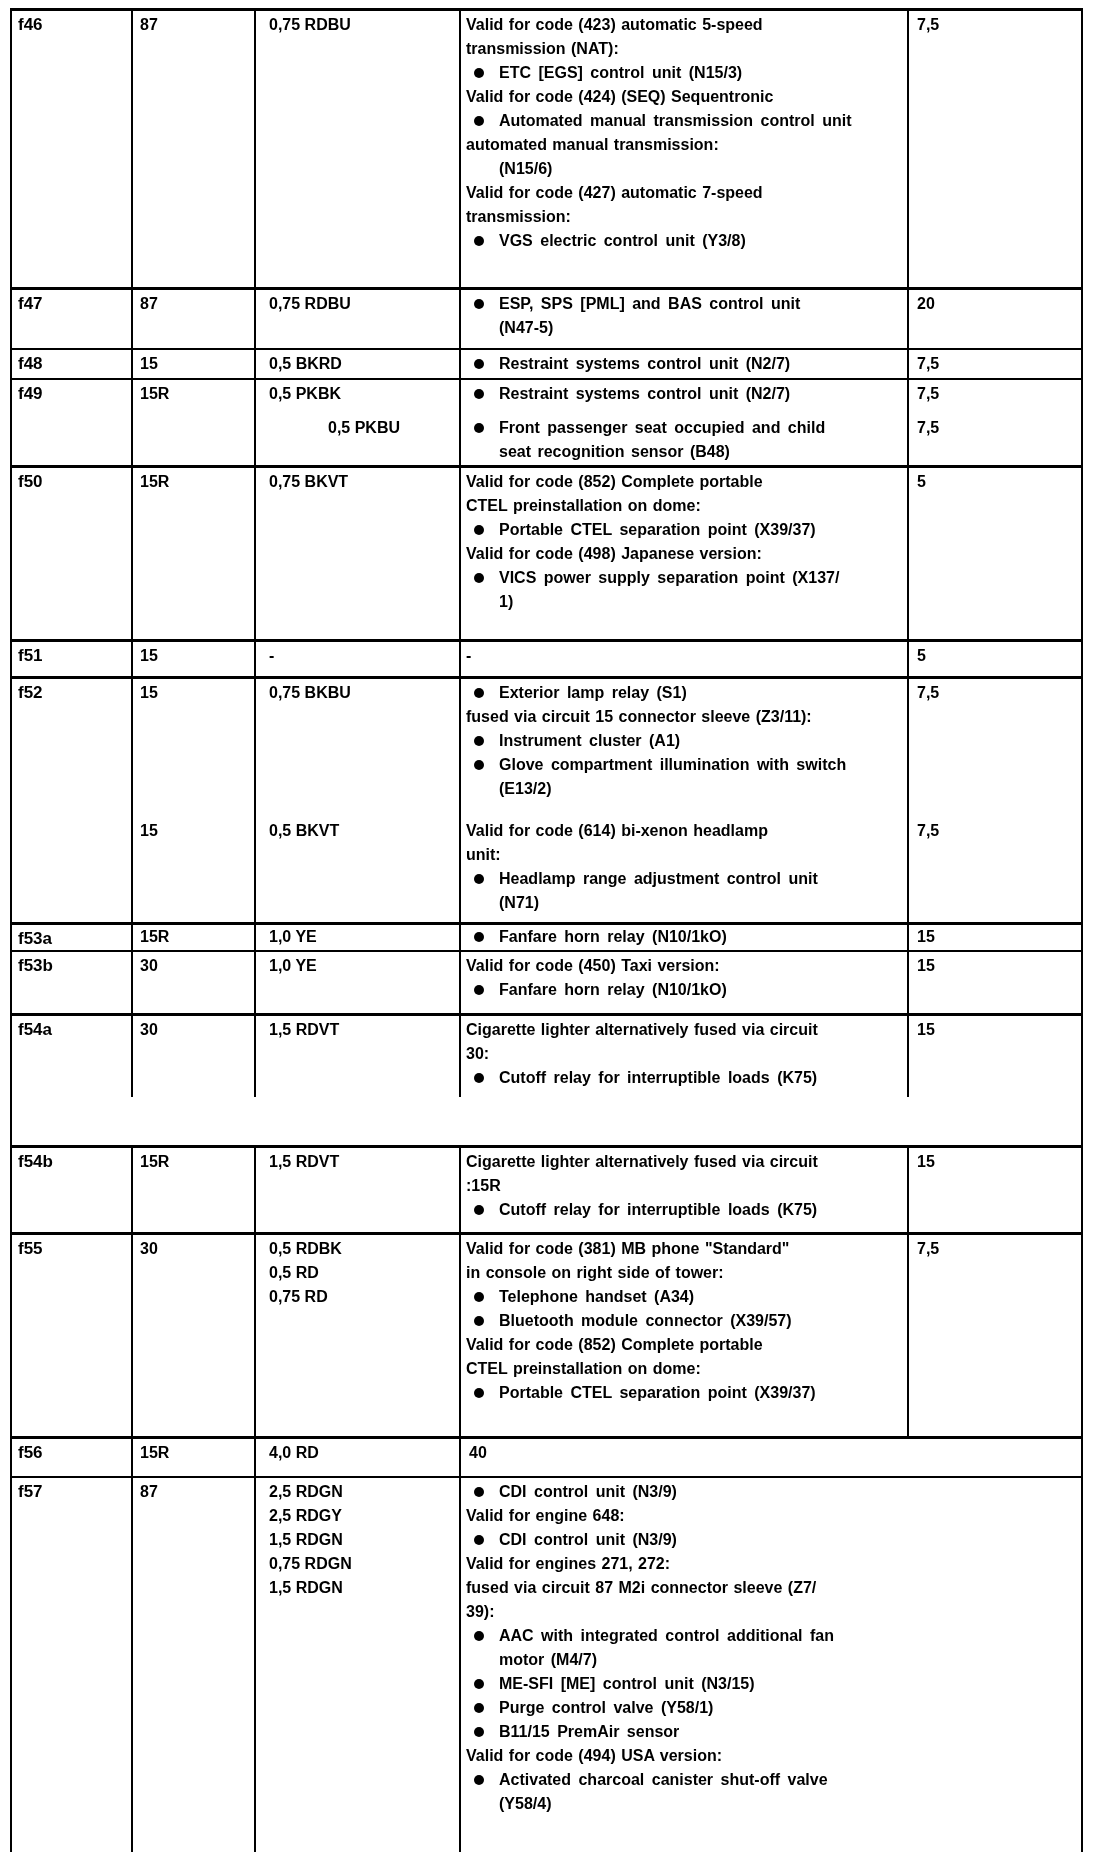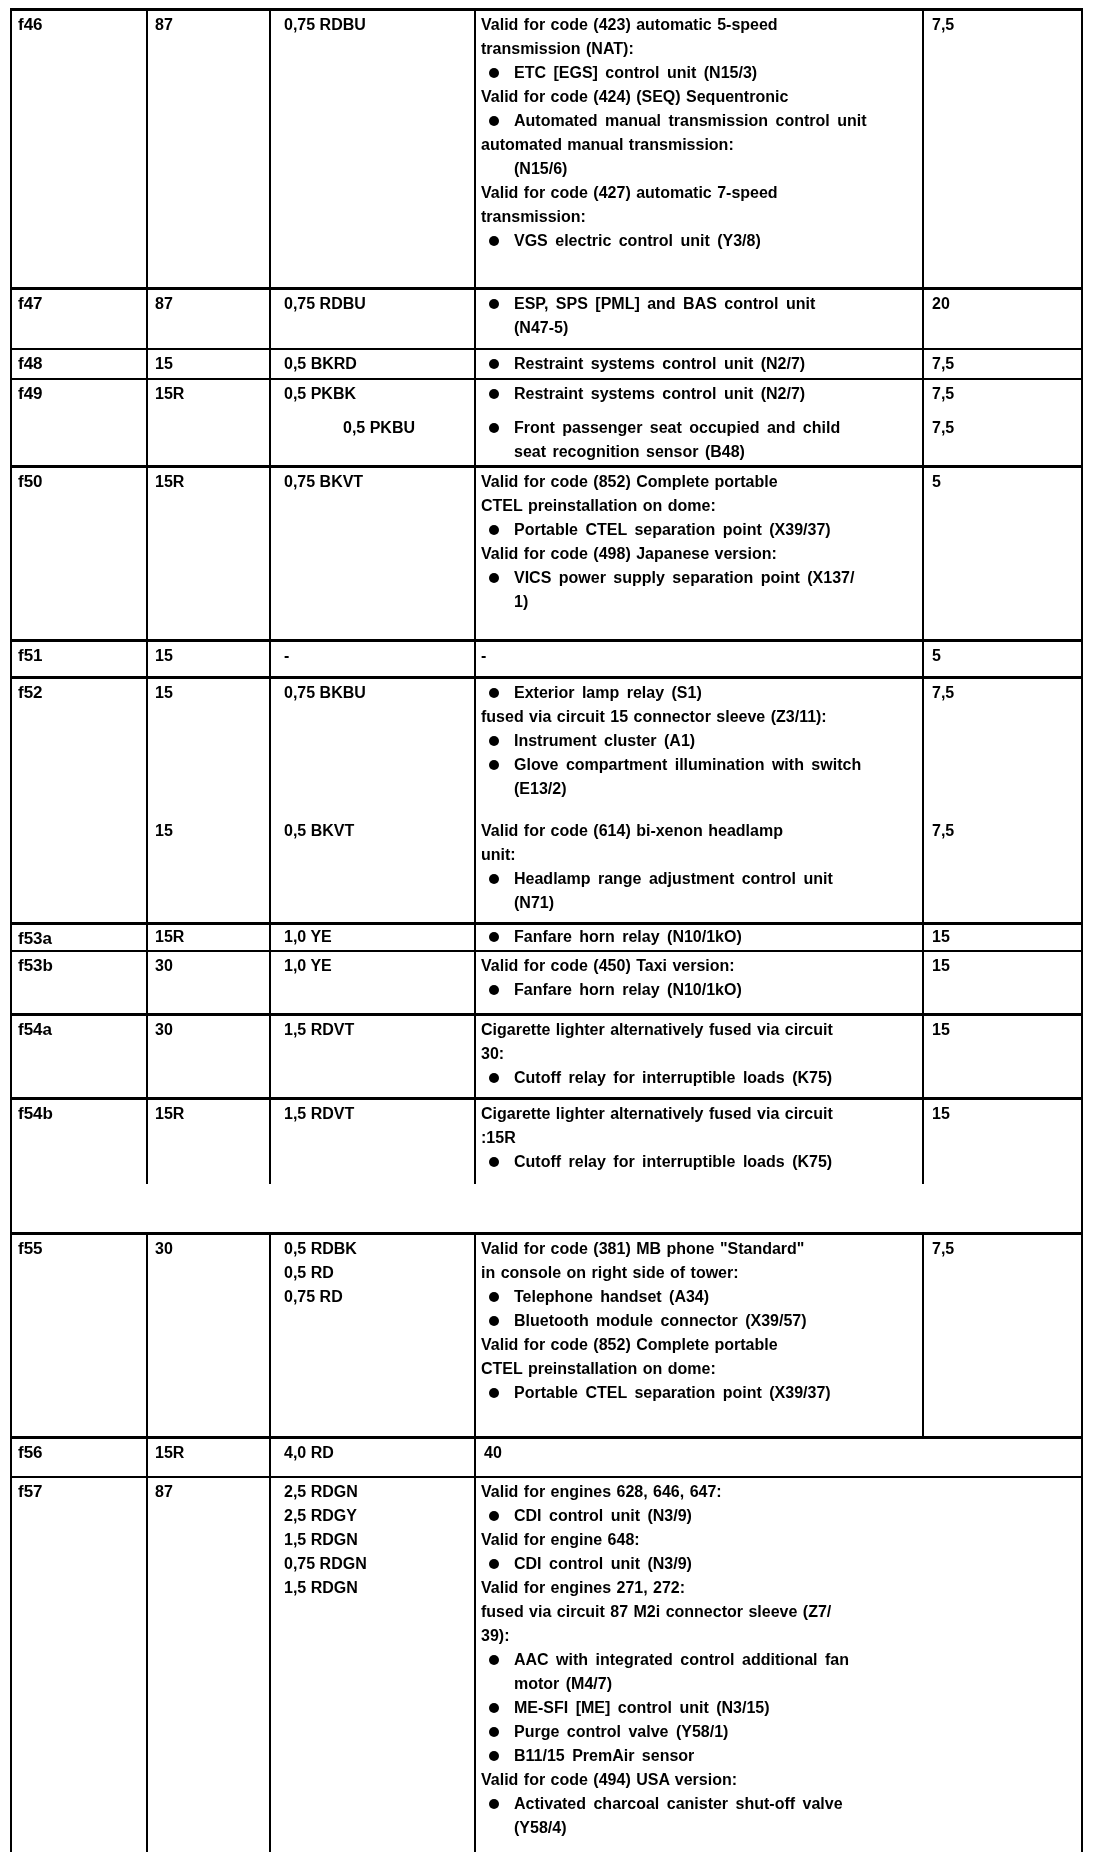--- a/index.html
+++ b/index.html
@@ -9,21 +9,21 @@
     font-family: "Liberation Sans", sans-serif; color: #000;
     overflow: hidden;
   }
   #fuse-table {
     position: absolute; left: 10px; top: 8px; width: 1073px;
     border: 2px solid #000; border-top-width: 3px; border-bottom-width: 6px;
     background: #fff;
   }
   .row { position: relative; display: flex; box-sizing: content-box; border-top: 2px solid #000; overflow: hidden; }
   .c   { position: relative; border-left: 2px solid #000; }
-  .c1  { width: 134px; border-left: 0; }
+  .c1  { width: 119px; border-left: 0; }
   .c2  { width: 123px; }
   .c3  { width: 205px; }
   .c4  { width: 448px; }
   .c5  { flex: 1; }
   .blk { position: absolute; left: 0; right: 0; }
   .ln  { font-size: 16px; line-height: 24px; font-weight: 600; white-space: nowrap; }
   .id  { font-size: 17px; font-weight: 700; padding-left: 6px; }
   .circ{ font-weight: 700; padding-left: 7px; }
   .wire{ font-weight: 600; padding-left: 13px; }
   .amp { font-weight: 700; padding-left: 8px; }
@@ -395,21 +395,21 @@
             <span class="btxt">Cutoff relay for interruptible loads (K75)</span>
           </div>
         </div>
       </div>
       <div class="c c5">
         <div class="blk" style="top: 2px;">
           <div class="ln amp">15</div>
         </div>
       </div>
     </div>
-    <div class="row" style="height: 84px; border-top-width: 3px;">
+    <div class="row" style="height: 84px; border-top-width: 3px; margin-top: 48px;">
       <div class="c c1">
         <div class="blk" style="top: 2px;">
           <div class="ln id">f54b</div>
         </div>
       </div>
       <div class="c c2">
         <div class="blk" style="top: 2px;">
           <div class="ln circ">15R</div>
         </div>
       </div>
@@ -427,21 +427,21 @@
             <span class="btxt">Cutoff relay for interruptible loads (K75)</span>
           </div>
         </div>
       </div>
       <div class="c c5">
         <div class="blk" style="top: 2px;">
           <div class="ln amp">15</div>
         </div>
       </div>
     </div>
-    <div class="row" style="height: 201px; border-top-width: 3px; margin-top: 48px;">
+    <div class="row" style="height: 201px; border-top-width: 3px;">
       <div class="c c1">
         <div class="blk" style="top: 2px;">
           <div class="ln id">f55</div>
         </div>
       </div>
       <div class="c c2">
         <div class="blk" style="top: 2px;">
           <div class="ln circ">30</div>
         </div>
       </div>
@@ -515,21 +515,20 @@
         <div class="blk" style="top: 2px;">
           <div class="ln wire">2,5 RDGN</div>
           <div class="ln wire">2,5 RDGY</div>
           <div class="ln wire">1,5 RDGN</div>
           <div class="ln wire">0,75 RDGN</div>
           <div class="ln wire">1,5 RDGN</div>
         </div>
       </div>
       <div class="c c4">
         <div class="blk" style="top: 2px;">
-          <div class="ln t">Valid for engines 628, 646, 647:</div>
           <div class="ln b">
             <span class="dot"></span>
             <span class="btxt">CDI control unit (N3/9)</span>
           </div>
           <div class="ln t">Valid for engine 648:</div>
           <div class="ln b">
             <span class="dot"></span>
             <span class="btxt">CDI control unit (N3/9)</span>
           </div>
           <div class="ln t">Valid for engines 271, 272:</div>

